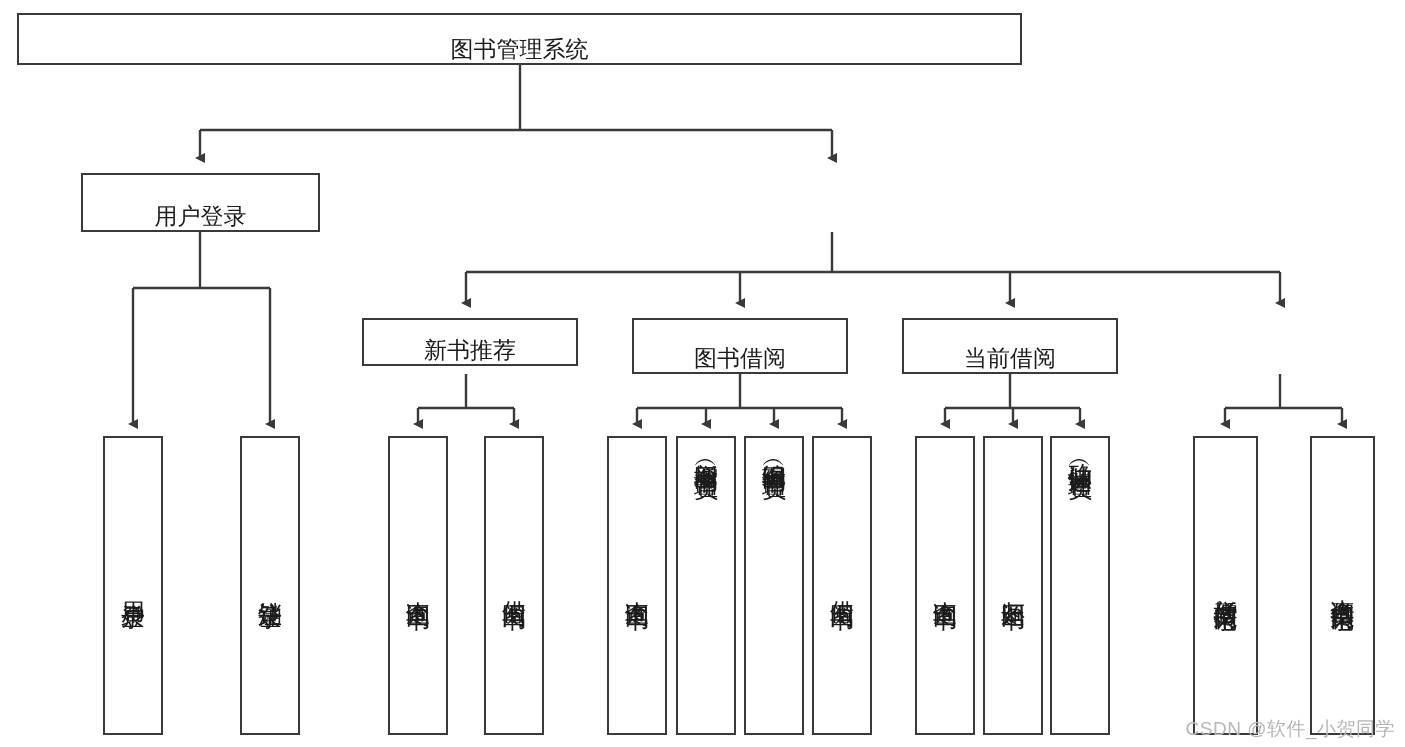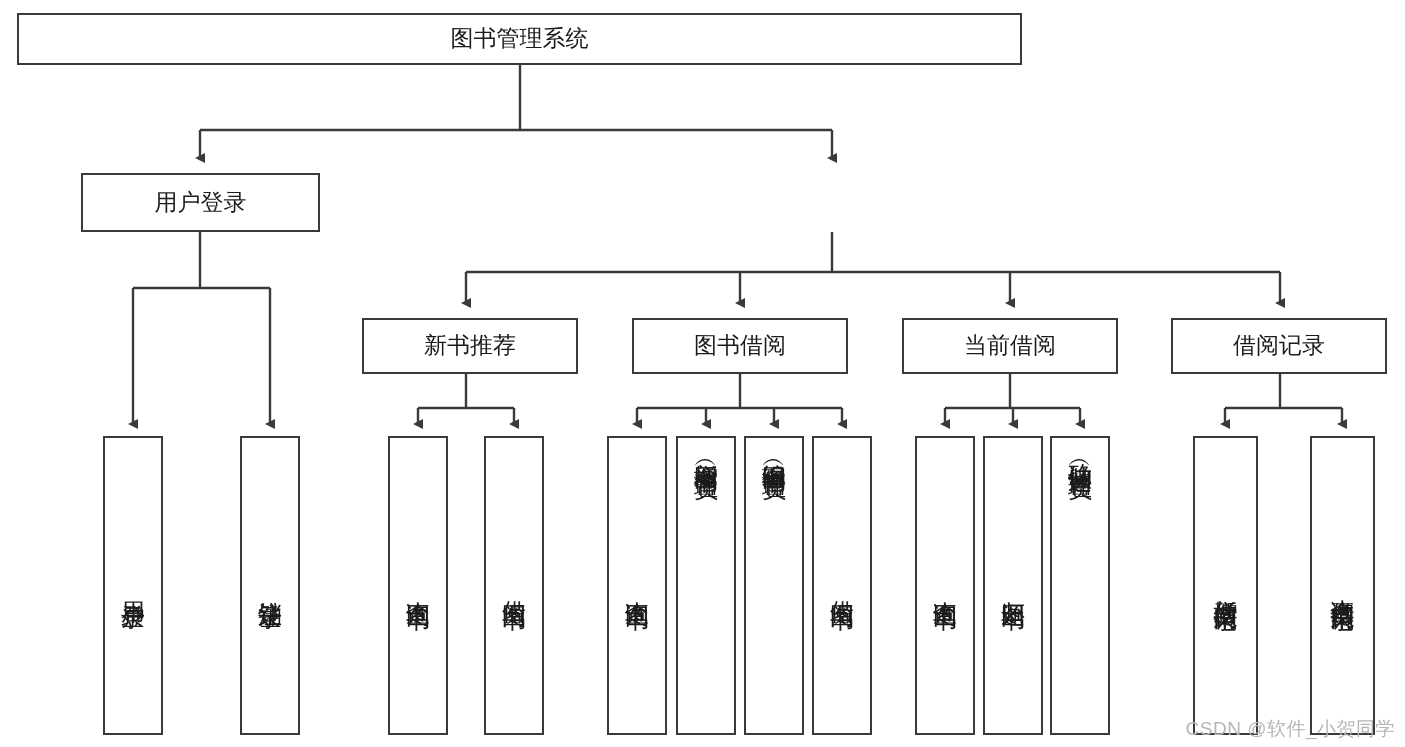--- a/index.html
+++ b/index.html
@@ -25,21 +25,21 @@
     width: 1405px;
     height: 747px;
     pointer-events: none;
   }
   .node {
     position: absolute;
     box-sizing: border-box;
     background: #ffffff;
     border: 2px solid #3a3a3a;
     display: flex;
-    align-items: center;
+    align-items: flex-end;
     justify-content: center;
     color: #1b1b1b;
   }
   .node-label {
     display: block;
     text-align: center;
     line-height: 1.18;
     white-space: nowrap;
   }
   
@@ -136,35 +136,32 @@
 
   <div class="node root horiz" style="left:17px; top:13px; width:1005px; height:52px;">
     <span class="node-label">图书管理系统</span>
   </div>
 
   <div class="node horiz" style="left:81px; top:173px; width:239px; height:59px;">
     <span class="node-label">用户登录</span>
   </div>
 
 
-  <div class="node horiz" style="left:362px; top:318px; width:216px; height:56px;">
+  <div class="node horiz" style="left:362px; top:318px; width:216px; height:48px;">
     <span class="node-label">新书推荐</span>
   </div>
 
   <div class="node horiz" style="left:632px; top:318px; width:216px; height:56px;">
     <span class="node-label">图书借阅</span>
   </div>
 
   <div class="node horiz" style="left:902px; top:318px; width:216px; height:56px;">
     <span class="node-label">当前借阅</span>
   </div>
 
-  <div class="node horiz" style="left:1171px; top:318px; width:216px; height:56px;">
-    <span class="node-label">借阅记录</span>
-  </div>
 
   <div class="node vert pad-mid" style="left:103px; top:436px; width:60px; height:299px;">
     <span class="node-label">用户登录</span>
   </div>
   <div class="node vert pad-mid" style="left:240px; top:436px; width:60px; height:299px;">
     <span class="node-label">注销登录</span>
   </div>
 
   <div class="node vert pad-mid" style="left:388px; top:436px; width:60px; height:299px;">
     <span class="node-label">查询图书</span>

